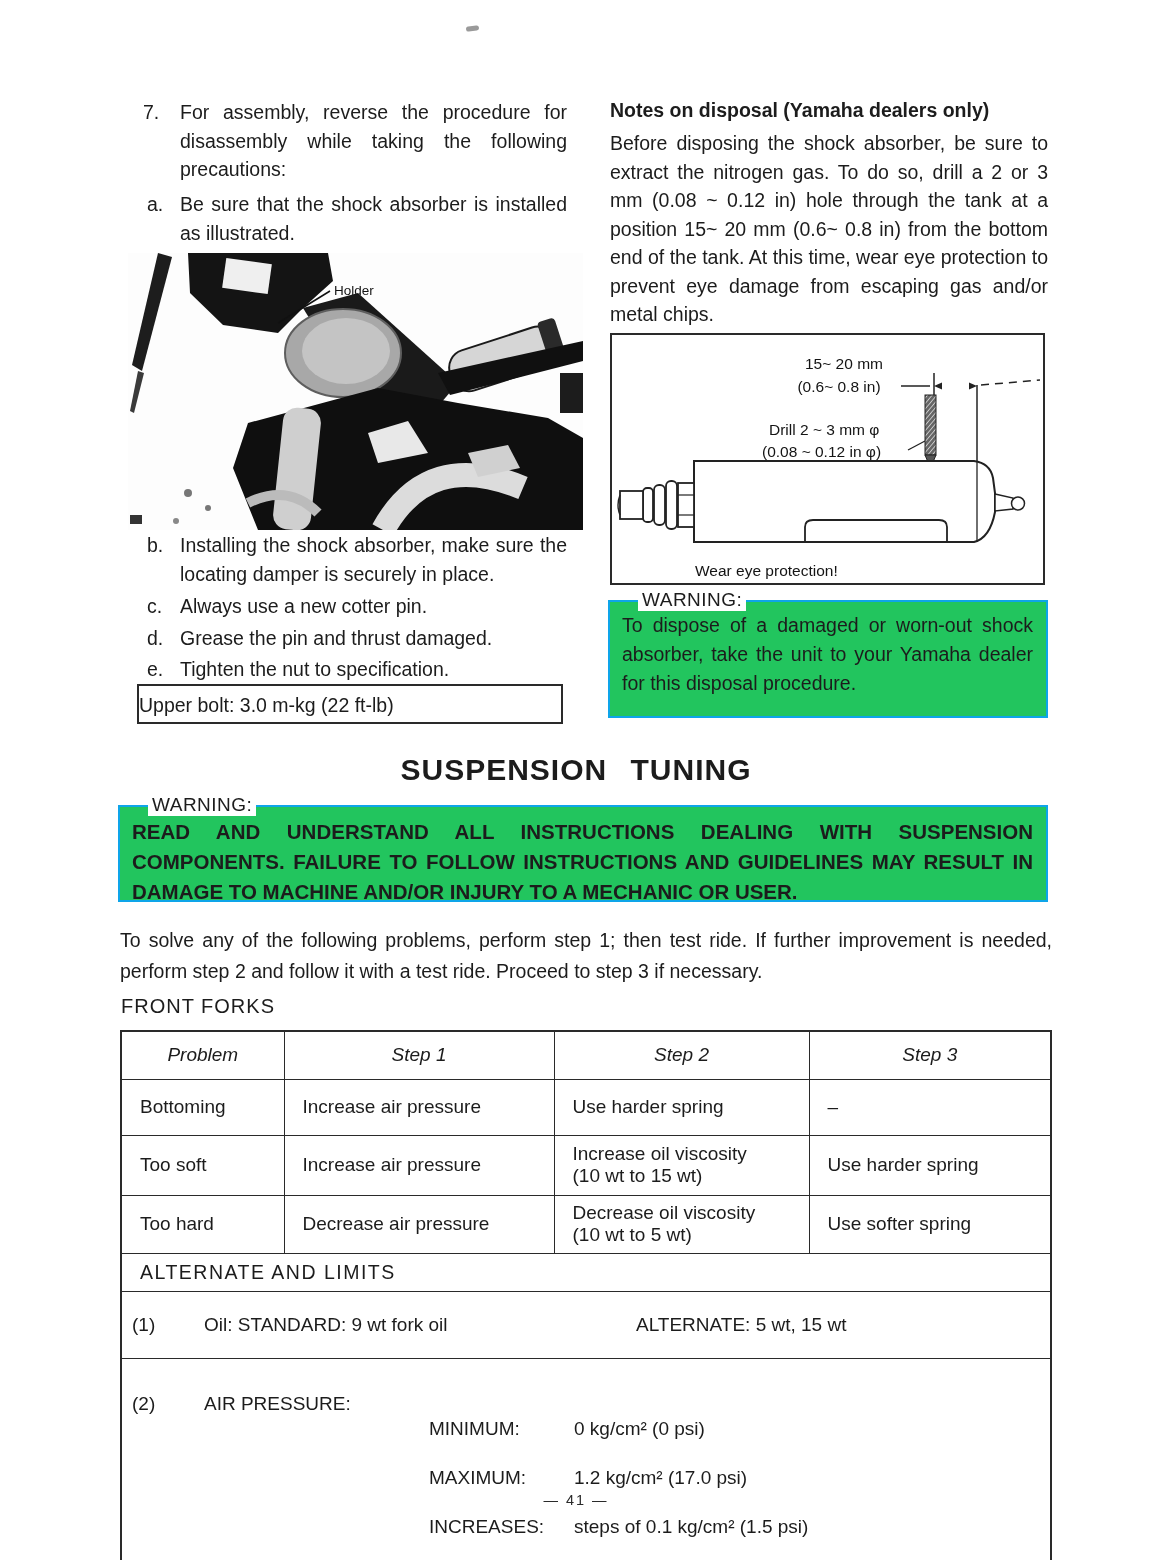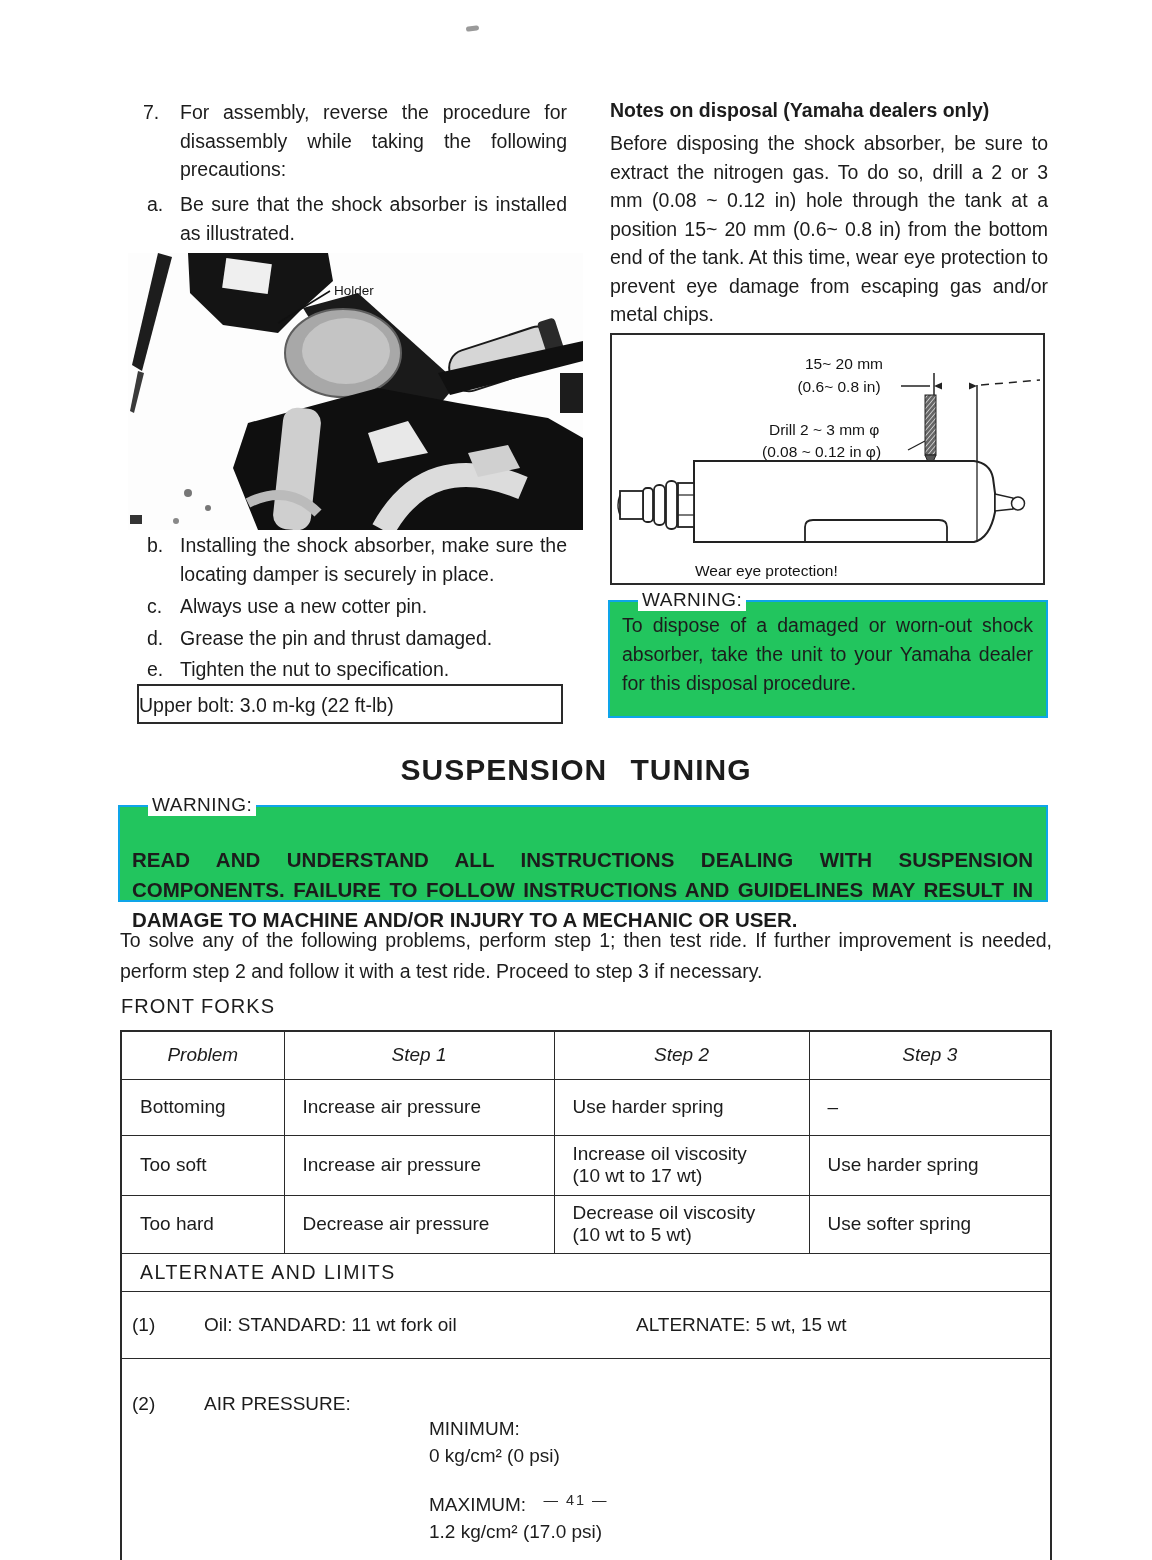--- a/index.html
+++ b/index.html
@@ -31,21 +31,21 @@
     border:2px solid #0ea5e9;box-sizing:border-box;background:#22c55e;
   }
   .warn-label{
     position:absolute;top:-13px;left:28px;background:#fff;
     padding:0 4px;font-size:19px;letter-spacing:.5px;color:#1c1c1c;
   }
   .warn-box .warn-body{padding:9px 13px 0 12px;}
   #disposal-warning{left:608px;top:600px;width:440px;height:118px;}
   #disposal-warning .warn-body{font-size:19.5px;line-height:29px;font-weight:normal;}
   #suspension-warning{left:118px;top:805px;width:930px;height:97px;}
-  #suspension-warning .warn-body{font-size:20.5px;line-height:30px;font-weight:bold;padding-top:10px;margin-top:28px;}
+  #suspension-warning .warn-body{font-size:20.5px;line-height:30px;font-weight:bold;padding-top:10px;}
   .main-title{
     left:0;top:753px;width:1152px;text-align:center;
     font-size:30px;font-weight:bold;letter-spacing:1px;word-spacing:14px;
   }
   .intro{left:120px;top:925px;width:932px;font-size:19.5px;line-height:31px;}
   .section-label{left:121px;top:995px;font-size:20px;letter-spacing:1px;}
   
   table.forks{
     position:absolute;left:120px;top:1030px;border-collapse:collapse;
     table-layout:fixed;width:930px;font-size:19px;color:#1c1c1c;
@@ -60,21 +60,21 @@
   .row-header{height:48px;font-style:italic;} .row-1{height:56px;} .row-2{height:60px;} .row-3{height:58px;}
   .row-guidelines{height:38px;} .row-oil{height:36px;} .row-air{height:112px;}
   td.center{text-align:center;padding:0;}
   .gl-title{letter-spacing:1.5px;font-size:19.5px;padding-left:26px;}
   .oil-line{display:flex;align-items:center;}
   .oil-line .o-num{width:82px;padding-left:10px;box-sizing:border-box;}
   .oil-line .o-text{width:432px;}
   .air-grid{display:flex;padding-top:12px;}
   .air-grid .a-num{width:82px;padding-left:10px;box-sizing:border-box;}
   .air-grid .a-label{width:225px;}
-  .air-entries .air-entry{display:flex;line-height:27px;flex-direction:column;}
+  .air-entries .air-entry{display:flex;line-height:27px;}
   .air-entry .a-key{width:145px;}
   .page-num{left:0;top:1492px;width:1152px;text-align:center;font-size:14.5px;letter-spacing:2px;color:#2a2a2a;}
   .speck{left:466px;top:26px;width:13px;height:5px;background:#9a9a9a;border-radius:3px;transform:rotate(-8deg);}
   svg text{font-family:"Liberation Sans", sans-serif;fill:#141414;}
 </style>
 </head>
 <body>
 
 <div class="page">
 
@@ -226,38 +226,38 @@
     <tr class="row-1">
       <td>Bottoming</td>
       <td>Increase air pressure</td>
       <td>Use harder spring</td>
       <td class="center">–</td>
     </tr>
     <tr class="row-2">
       <td>Too soft</td>
       <td>Increase air pressure</td>
       <td>Increase oil viscosity
-(10 wt to 17 wt)</td>
+(10 wt to 15 wt)</td>
       <td>Use harder spring</td>
     </tr>
     <tr class="row-3">
       <td>Too hard</td>
       <td>Decrease air pressure</td>
       <td>Decrease oil viscosity
 (10 wt to 5 wt)</td>
       <td>Use softer spring</td>
     </tr>
     <tr class="row-guidelines">
       <td colspan="4" class="gl-title">ALTERNATE  AND  LIMITS</td>
     </tr>
     <tr class="row-oil">
       <td colspan="4" style="padding:0;">
         <div class="oil-line">
           <span class="o-num">(1)</span>
-          <span class="o-text">Oil:  STANDARD:  11 wt fork oil</span>
+          <span class="o-text">Oil:  STANDARD:  9 wt fork oil</span>
           <span>ALTERNATE:  5 wt, 15 wt</span>
         </div>
       </td>
     </tr>
     <tr class="row-air">
       <td colspan="4" style="padding:0;vertical-align:top;">
         <div class="air-grid">
           <span class="a-num">(2)</span>
           <span class="a-label">AIR PRESSURE:</span>
           <div class="air-entries">

